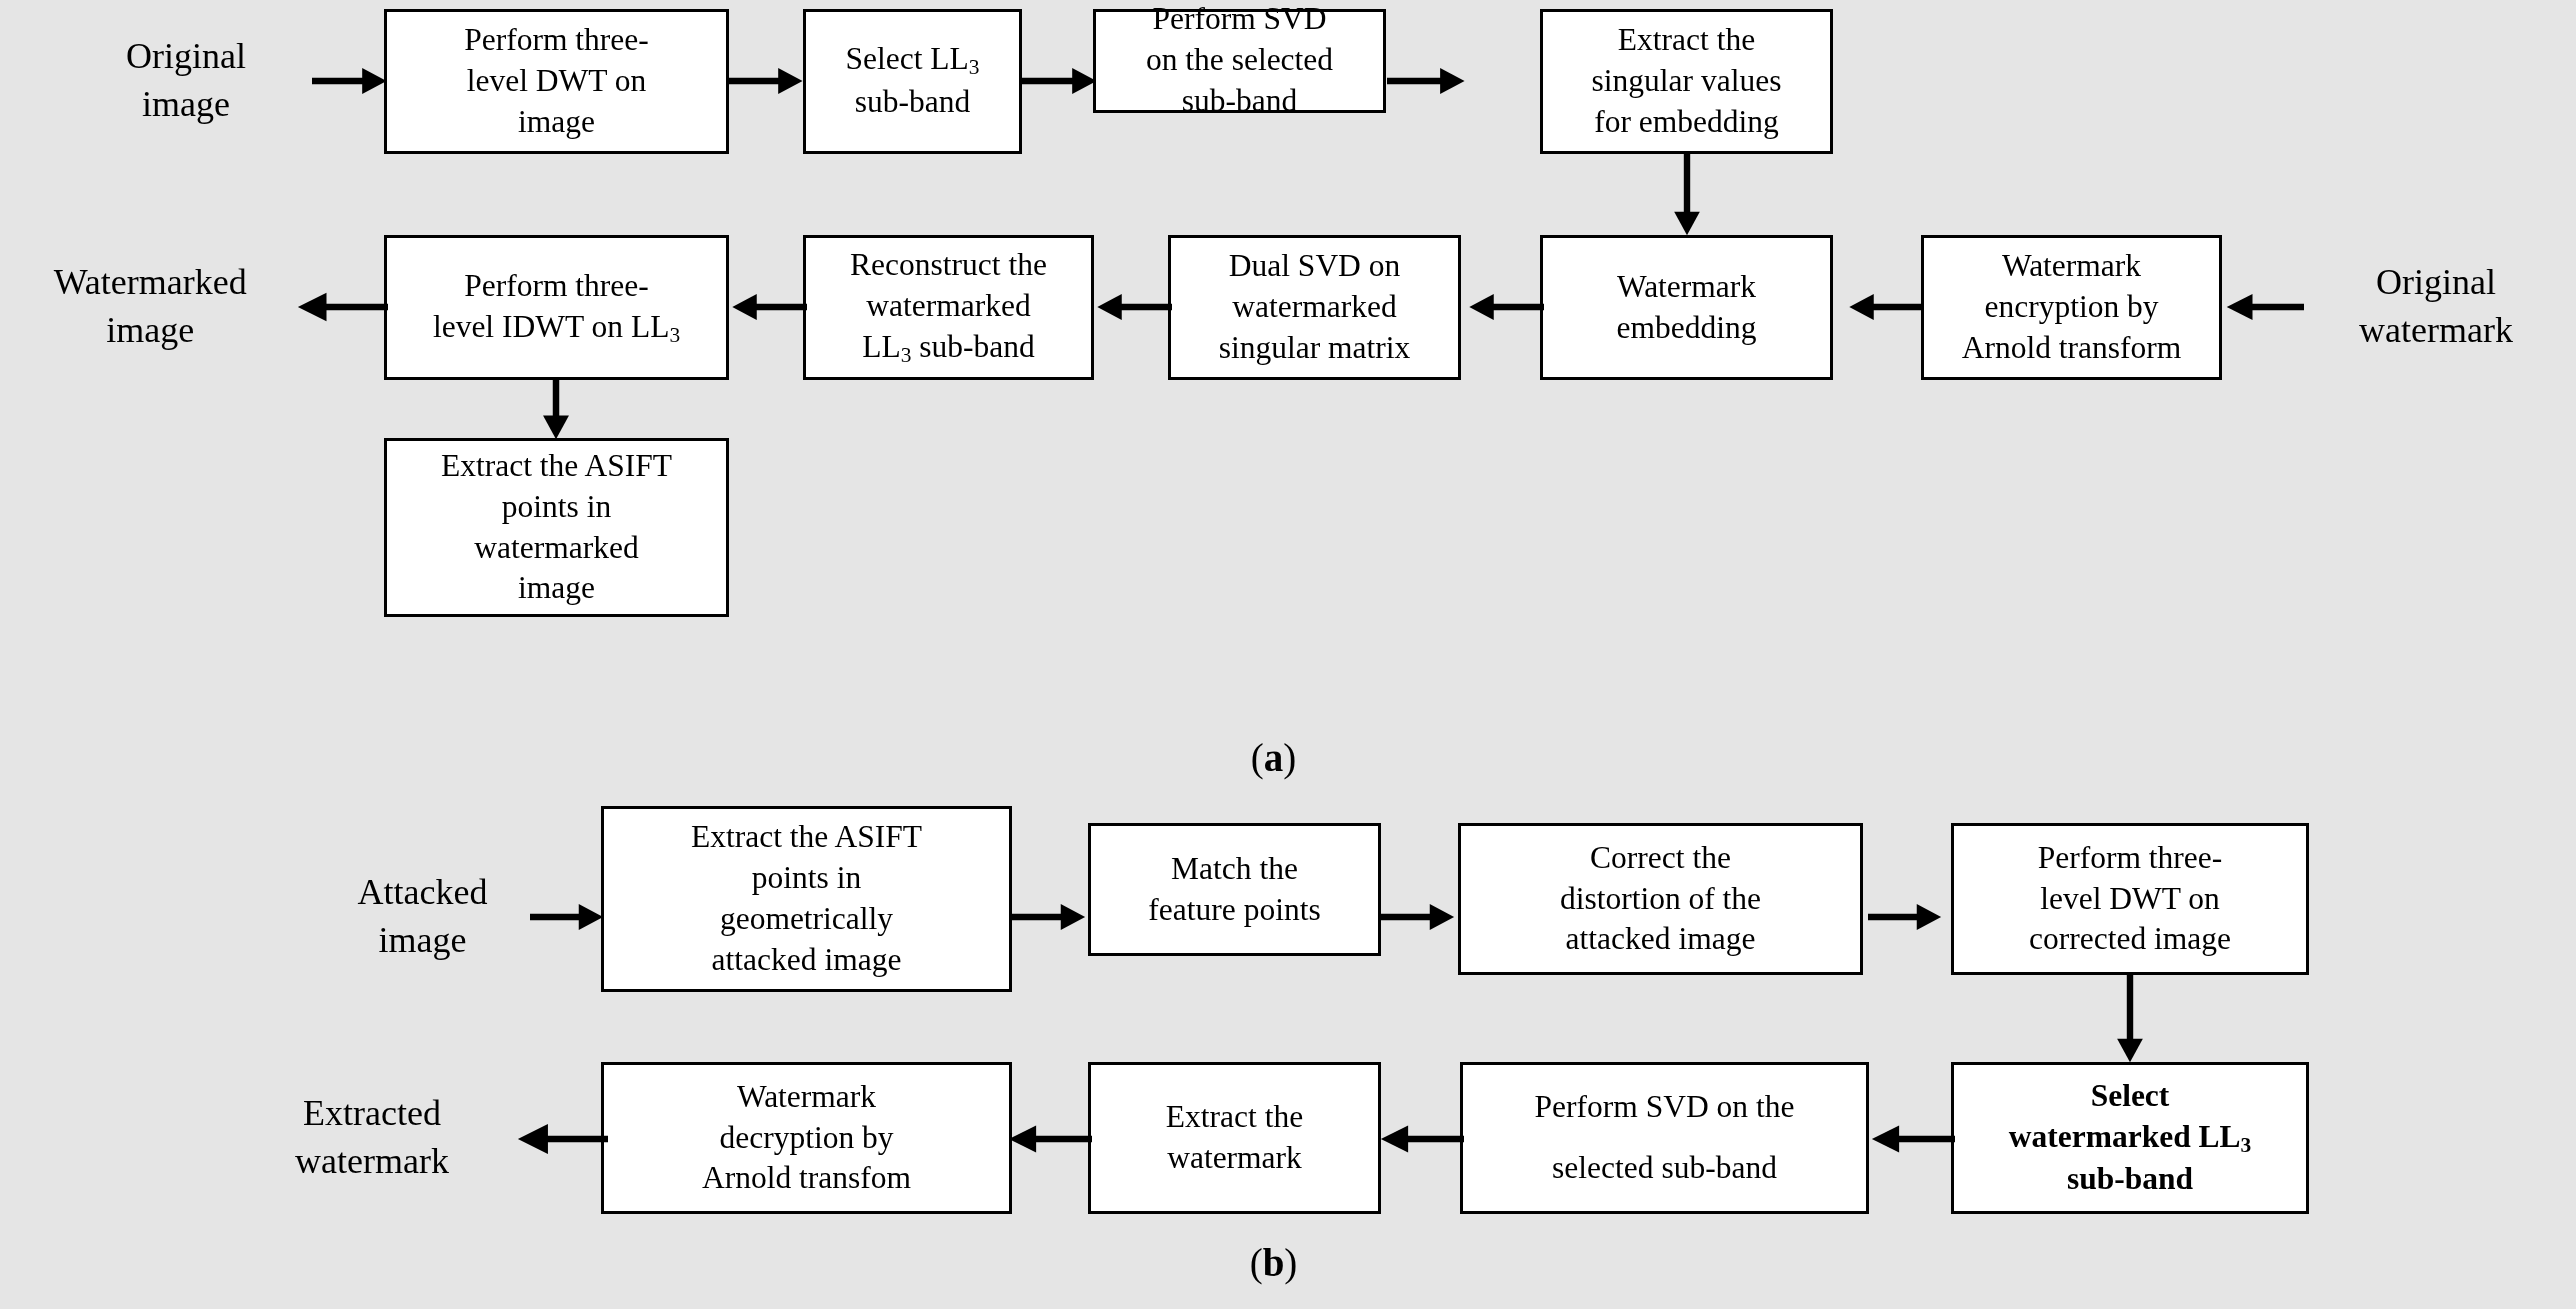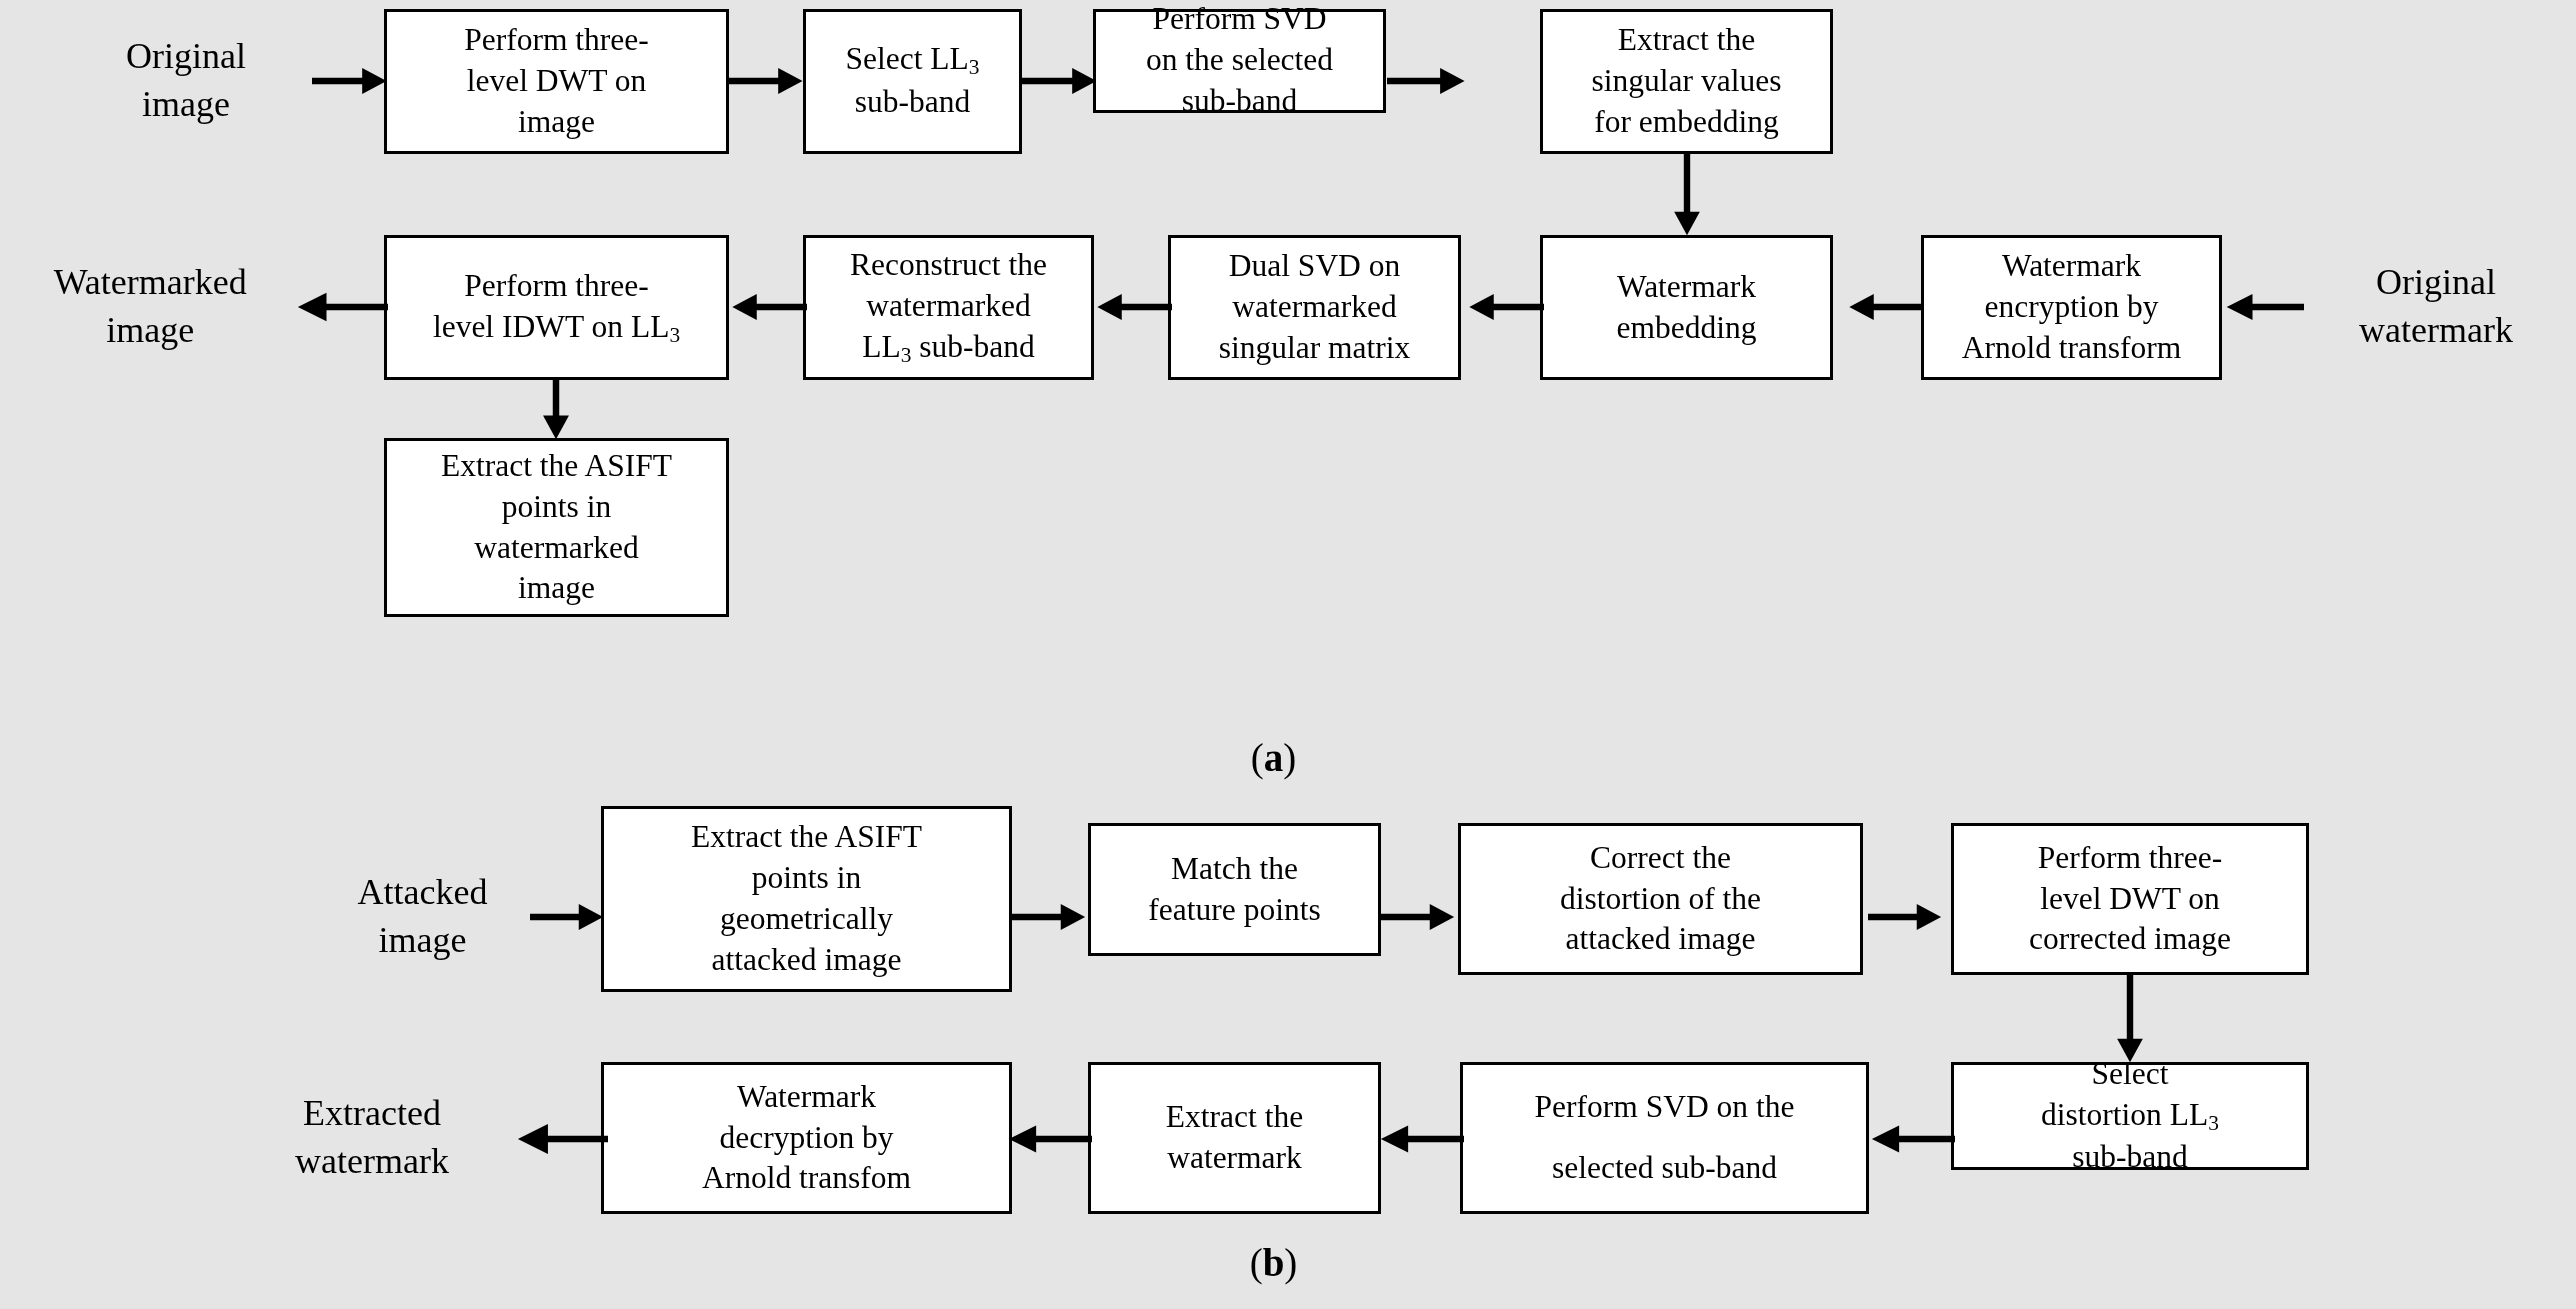--- a/index.html
+++ b/index.html
@@ -278,23 +278,23 @@
     <span>corrected image</span>
   </div>
 
   <div class="conn" style="left:2112px; top:973px;">
     <svg width="36" height="90" viewBox="0 0 50 126">
       <line x1="25" y1="0" x2="25" y2="96" stroke="#000" stroke-width="9"></line>
       <polygon points="7,92 25,125 43,92" fill="#000"></polygon>
     </svg>
   </div>
 
-  <div class="node" style="left:1951px; top:1062px; width:358px; height:108px; flex-direction:column;">
+  <div class="node" style="left:1951px; top:1062px; width:358px; height:152px; flex-direction:column;font-weight:bold;">
     <span>Select</span>
-    <span><span>distortion LL</span><sub>3</sub></span>
+    <span><span>watermarked LL</span><sub>3</sub></span>
     <span>sub-band</span>
   </div>
 
   <div class="conn" style="left:1869px; top:1121px;">
     <svg width="86" height="36" viewBox="0 0 120 50">
       <line x1="38" y1="25" x2="120" y2="25" stroke="#000" stroke-width="9"></line>
       <polygon points="42,6 4,25 42,44" fill="#000"></polygon>
     </svg>
   </div>
 

